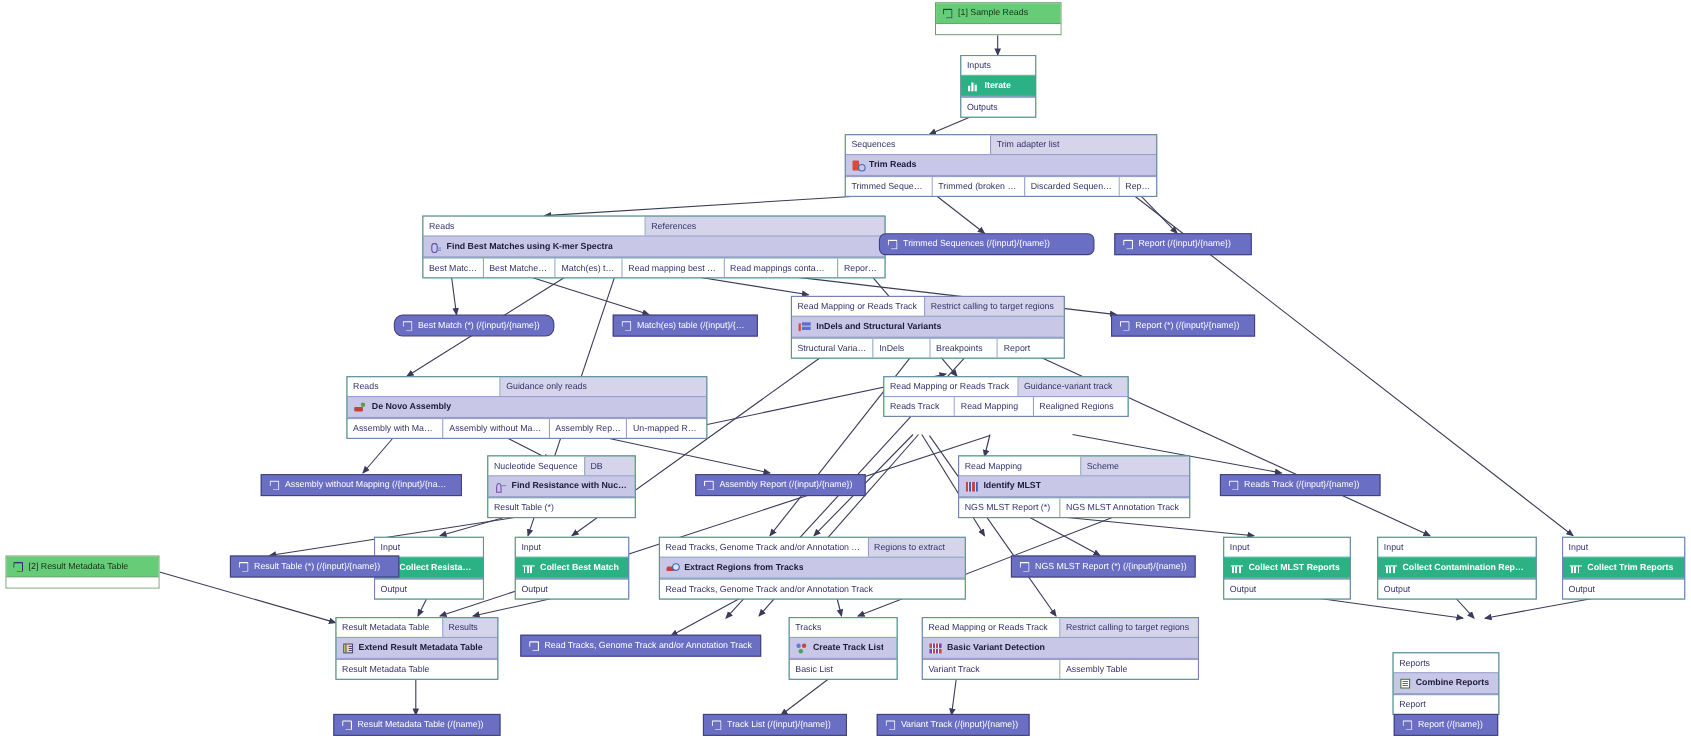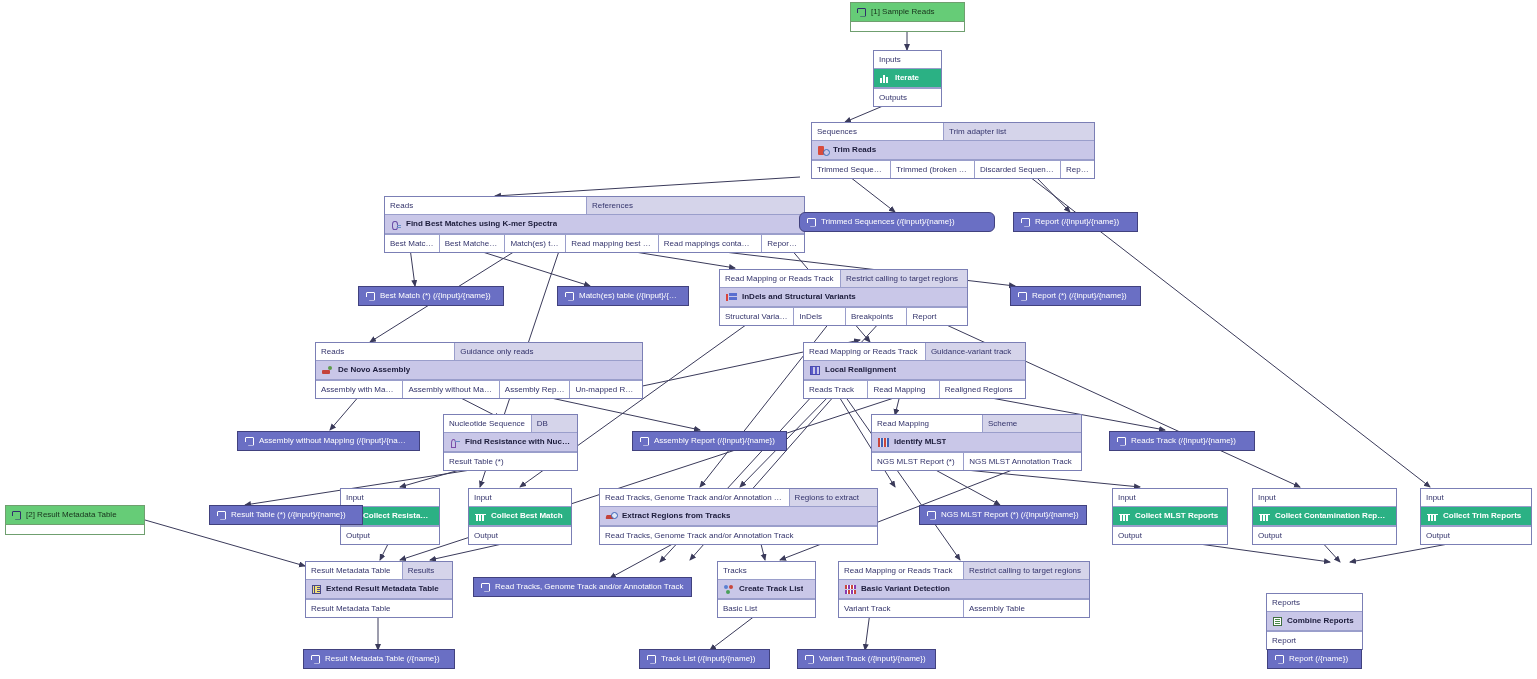--- a/index.html
+++ b/index.html
@@ -227,21 +227,21 @@
           <i style="height:8px"></i>
           <i style="height:6px"></i>
         </span>
       <span class="tx">Iterate</span>
     </div>
     <div class="port-row outrow">
       <div class="port" style="width:100%">Outputs</div>
     </div>
   </div>
 
-  <div class="node" style="left:768px;top:122px;width:284px;margin-left:43px;">
+  <div class="node" style="left:768px;top:122px;width:284px;">
     <div class="port-row inrow">
       <div class="port" style="width:133px">Sequences</div>
       <div class="port shaded" style="width:151px">Trim adapter list</div>
     </div>
     <div class="title lilac">
       <span class="ic ic-red"></span>
       <span class="tx">Trim Reads</span>
     </div>
     <div class="port-row outrow">
       <div class="port" style="width:79px">Trimmed Sequences</div>
@@ -302,24 +302,20 @@
       <div class="port" style="width:71px">Assembly Report</div>
       <div class="port" style="width:72px">Un-mapped Reads</div>
     </div>
   </div>
 
   <div class="node" style="left:803px;top:342px;width:223px;">
     <div class="port-row inrow">
       <div class="port" style="width:123px">Read Mapping or Reads Track</div>
       <div class="port shaded" style="width:100px">Guidance-variant track</div>
     </div>
-    <div class="title lilac">
-      <span class="ic ic-grid"></span>
-      <span class="tx">Local Realignment</span>
-    </div>
     <div class="port-row outrow">
       <div class="port" style="width:65px">Reads Track</div>
       <div class="port" style="width:72px">Read Mapping</div>
       <div class="port" style="width:86px">Realigned Regions</div>
     </div>
   </div>
 
   <div class="node" style="left:443px;top:414px;width:135px;">
     <div class="port-row inrow">
       <div class="port" style="width:111px">Nucleotide Sequence</div>
@@ -485,21 +481,21 @@
 
   <div class="export" style="left:799px;top:212px;width:196px;border-radius:6px;">
     <span class="ic ic-arrow"></span>
     <span class="tx">Trimmed Sequences (/{input}/{name})</span>
   </div>
   <div class="export" style="left:1013px;top:212px;width:125px;">
     <span class="ic ic-arrow"></span>
     <span class="tx">Report (/{input}/{name})</span>
   </div>
 
-  <div class="export" style="left:358px;top:286px;width:146px;">
+  <div class="export" style="left:358px;top:286px;width:146px;border-radius:8px;">
     <span class="ic ic-arrow"></span>
     <span class="tx">Best Match (*) (/{input}/{name})</span>
   </div>
   <div class="export" style="left:557px;top:286px;width:132px;">
     <span class="ic ic-arrow"></span>
     <span class="tx">Match(es) table (/{input}/{name})</span>
   </div>
   <div class="export" style="left:1010px;top:286px;width:131px;">
     <span class="ic ic-arrow"></span>
     <span class="tx">Report (*) (/{input}/{name})</span>

